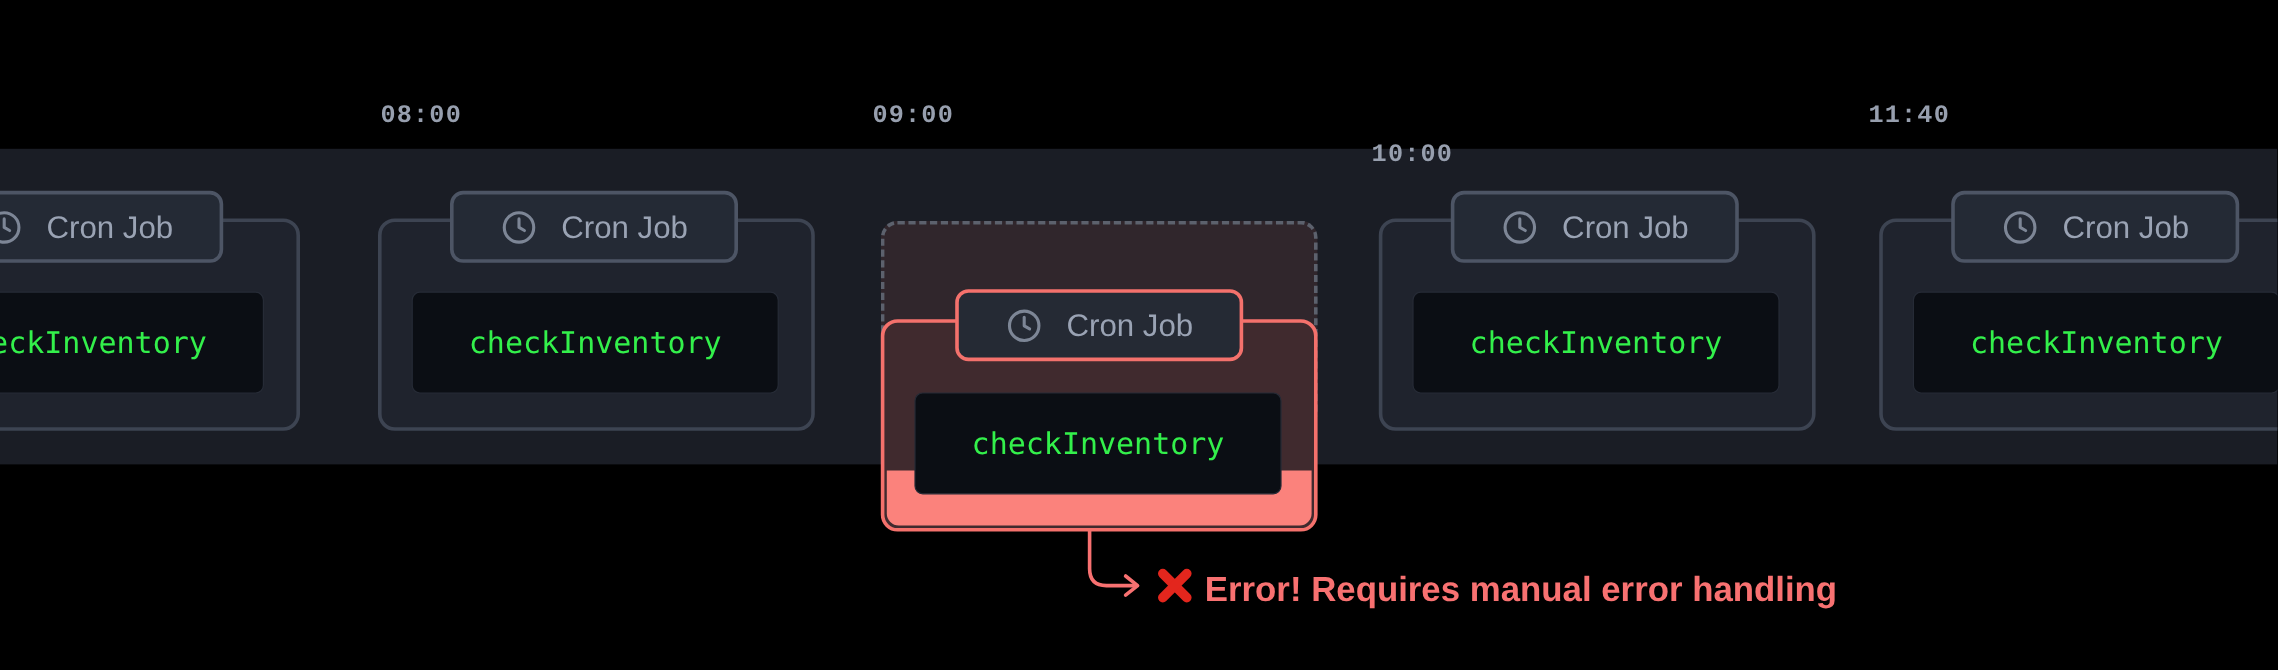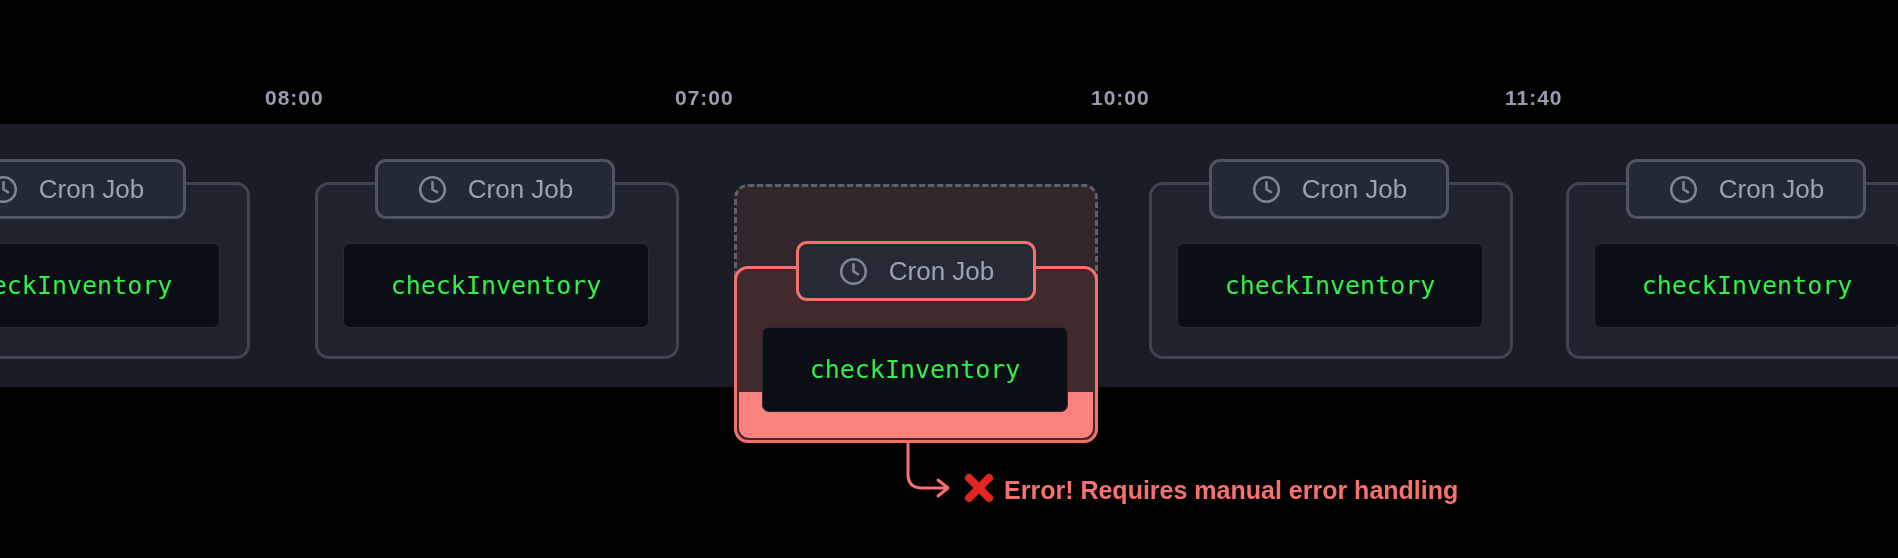--- a/index.html
+++ b/index.html
@@ -2,22 +2,22 @@
 <html><head>
 <meta charset="utf-8">
 <style>
   html,body{margin:0;padding:0;background:#000;}
   #stage{
     position:relative;width:1898px;height:558px;background:#000;
     overflow:hidden;font-family:"Liberation Sans",sans-serif;
   }
   .band{position:absolute;left:0;top:124px;width:1898px;height:263px;background:#1a1d25;}
   .hour{
-    position:absolute;top:86px;width:120px;text-align:left;
-    font-family:Liberation Sans, sans-serif;font-weight:700;font-size:21px;
+    position:absolute;top:86px;width:120px;text-align:right;
+    font-family:Liberation Mono, monospace;font-weight:700;font-size:21px;
     color:#979fae;letter-spacing:1px;
   }
   .card{
     position:absolute;top:182px;width:364px;height:177px;box-sizing:border-box;
     background:#1f232d;border:3px solid #3d4452;border-radius:14px;z-index:1;
   }
   .badge{
     position:absolute;left:57px;top:-26px;width:240px;height:60px;box-sizing:border-box;
     background:#242a35;border:3px solid #4d5565;border-radius:11px;
     display:flex;align-items:center;justify-content:center;gap:20px;
@@ -39,36 +39,36 @@
   }
   .card.failed .badge{border-color:#f4716c;background:#252a34;left:59px;top:-28px;}
   .fail-strip{
     position:absolute;left:2px;right:2px;bottom:2px;height:46px;
     background:#fb827c;border-radius:0 0 10px 10px;
   }
   .card.failed .code{z-index:1;}
   .arrow-svg{position:absolute;left:880px;top:438px;width:95px;height:62px;}
   .cross-svg{position:absolute;left:963px;top:472px;width:32px;height:32px;}
   .error-text{
-    position:absolute;left:1004px;top:476px;font-size:25px;font-weight:700;
+    position:absolute;left:1004px;top:476px;font-size:29px;font-weight:700;
     color:#f87171;white-space:nowrap;
   }
   
   .c1{left:-114px;} .c2{left:315px;} .c4{left:1149px;} .c5{left:1566px;}
-  .h1{left:265px;} .h2{left:675px;} .h3{left:1091px;} .h4{left:1505px;}
+  .h1{left:265px;} .h2{left:675px;} .h3{left:1091px;margin-top:32px;} .h4{left:1505px;}
 </style>
 </head>
 <body>
 
 <div id="stage">
 
   <div class="band"></div>
 
   <div class="hour h1">08:00</div>
-  <div class="hour h2">07:00</div>
+  <div class="hour h2">09:00</div>
   <div class="hour h3">10:00</div>
   <div class="hour h4">11:40</div>
 
   <div class="card c1">
     <div class="badge">
       <svg class="clock" viewBox="0 0 24 24" fill="none" stroke="currentColor" stroke-width="2" stroke-linecap="round" stroke-linejoin="round">
           <circle cx="12" cy="12" r="9.5"></circle>
           <path d="M12 6.5v5.5l3.5 2"></path>
         </svg>
       <span>Cron Job</span>

